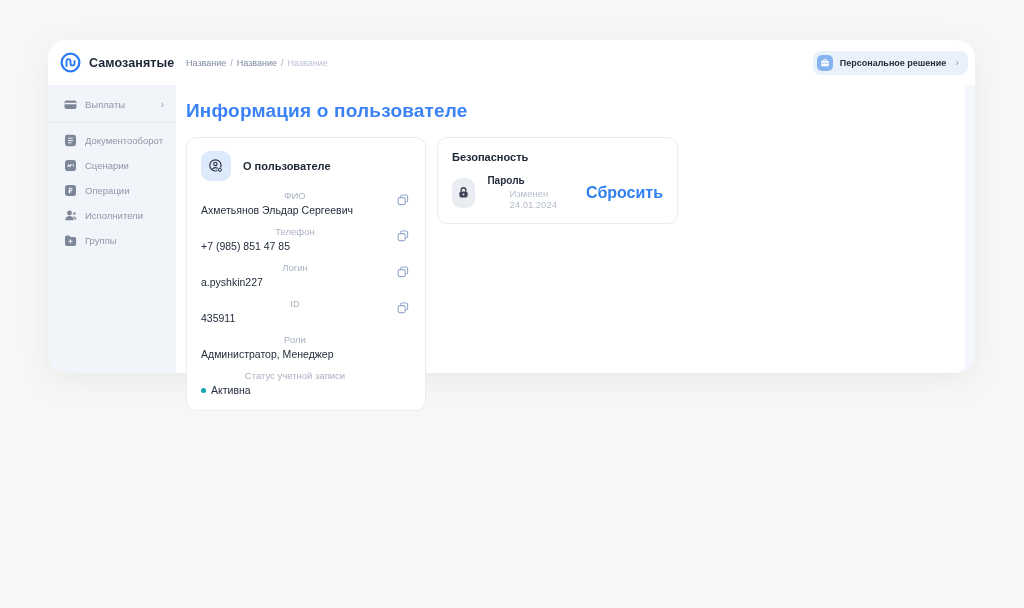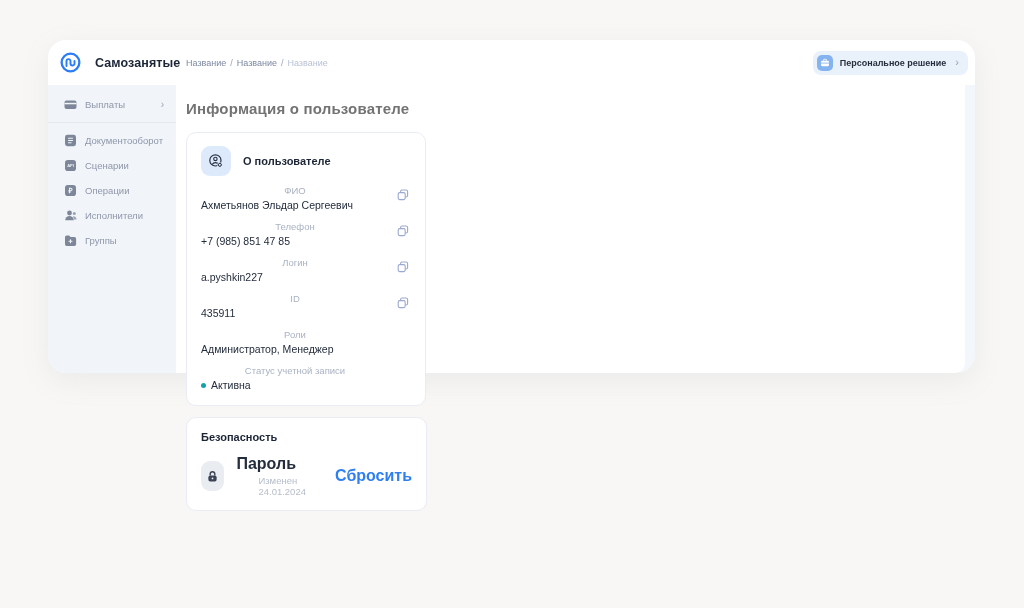--- a/index.html
+++ b/index.html
@@ -14,21 +14,21 @@
   .window {
     position:absolute; left:48px; top:40px; width:927px; height:333px;
     background:#f3f6fa; border-radius:18px;
     box-shadow:0 8px 28px rgba(140,150,165,.12);
   }
   
   .header {
     height:45px; background:#ffffff; border-radius:18px 18px 0 0;
     display:flex; align-items:center; padding:0 7px 0 12px;
   }
-  .logo-wrap { width:116px; display:flex; align-items:center; gap:14px; }
+  .logo-wrap { width:116px; display:flex; align-items:center; gap:8px; }
   .logo-mark { width:21px; height:21px; flex:0 0 auto; }
   .brand-name { font-size:12.5px; font-weight:bold; color:#1c2536; letter-spacing:.1px; }
   .breadcrumb { display:flex; align-items:center; gap:4px; margin-left:10px; font-size:9px; }
   .crumb { color:#7d89a2; }
   .crumb-sep { color:#9aa5bb; }
   .crumb.last { color:#b9c2d4; }
   .header-spacer { flex:1; }
   .pill-btn {
     display:flex; align-items:center; gap:7px; height:24px;
     background:#e9f1fb; border-radius:8px; padding:0 9px 0 4px; cursor:pointer;
@@ -50,22 +50,22 @@
     padding:0 12px 0 16px; cursor:pointer;
     font-size:9.5px; color:#8e97aa;
   }
   .side-item .sicon { width:13px; height:13px; flex:0 0 auto; display:flex; }
   .side-chevron { margin-left:auto; color:#9aa5b8; font-size:10px; }
   .side-divider { height:1px; background:#e4e9ef; margin:5px 0; }
   .content {
     flex:1; background:#ffffff; margin-right:10px;
     border-radius:0 0 10px 0; padding:9px 0 0 10px;
   }
-  .page-title { font-size:15px; font-weight:bold; color:#737373; margin:6px 0 15px; letter-spacing:.2px; }
-  .cards { display:flex; gap:11px; align-items:flex-start;flex-direction:column; }
+  .page-title { font-size:19px; font-weight:bold; color:#3b82f6; margin:6px 0 15px; letter-spacing:.2px; }
+  .cards { display:flex; gap:11px; align-items:flex-start; }
   .card {
     background:#fff; border:1px solid #e9edf3; border-radius:10px; padding:13px 14px;
   }
   .card-user { width:240px; }
   .card-sec  { width:241px; }
   .card-head { display:flex; align-items:center; gap:12px; }
   .avatar-badge {
     width:30px; height:30px; border-radius:9px; background:#ddeafc;
     display:flex; align-items:center; justify-content:center;
   }
@@ -77,21 +77,21 @@
   .status-dot {
     display:inline-block; width:5px; height:5px; border-radius:50%;
     background:#10a3ad; margin-right:5px; vertical-align:1px;
   }
   .sec-row { display:flex; align-items:center; gap:12px; margin-top:12px; }
   .lock-badge {
     width:30px; height:30px; border-radius:9px; background:#e9edf2;
     display:flex; align-items:center; justify-content:center;
   }
   .sec-texts { display:flex; flex-direction:column; }
-  .sec-title { font-size:16px; font-weight:bold; color:#242d3d; }
+  .sec-title { font-size:10px; font-weight:bold; color:#242d3d; }
   .sec-sub { font-size:9.5px; color:#b6bdca; margin-top:2px;margin-left:22px; }
   .sec-action { margin-left:auto; font-size:16px; font-weight:bold; color:#2f7ff0; cursor:pointer; }
 </style>
 </head>
 <body>
 
 <div class="window">
 
   <div class="header">
     <div class="logo-wrap">

